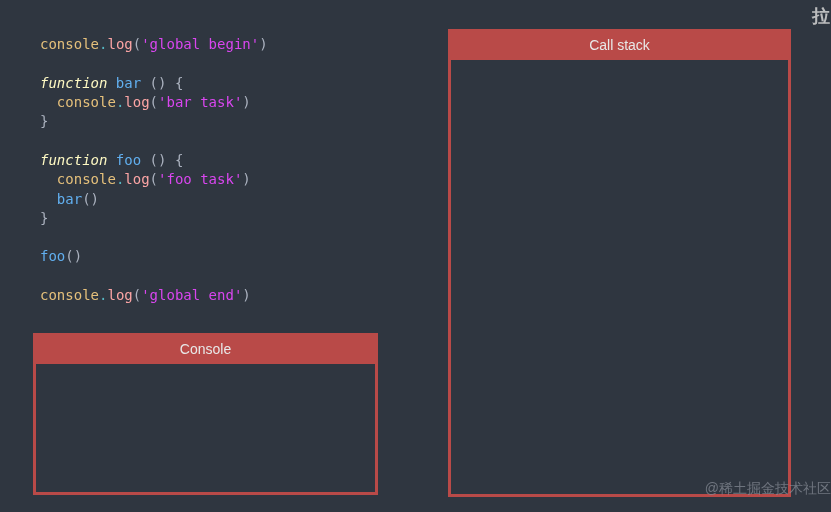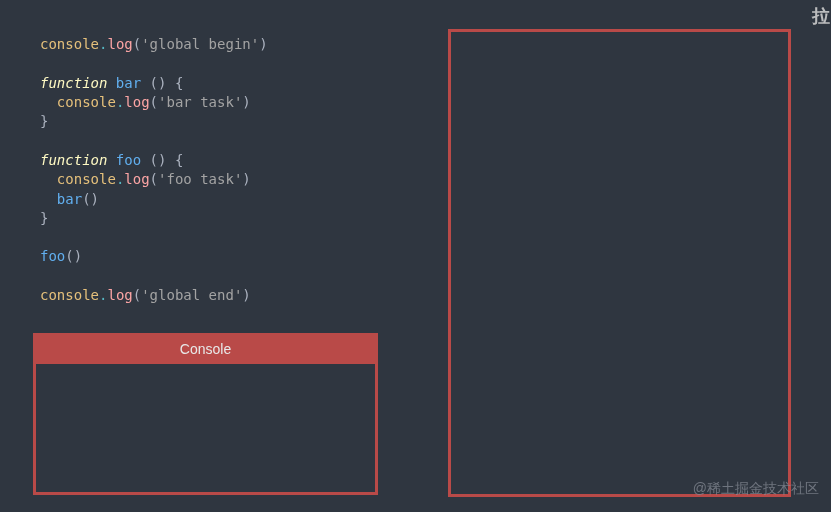--- a/index.html
+++ b/index.html
@@ -16,21 +16,21 @@
       top: 35px;
       left: 40px;
       font-size: 14px;
       line-height: 1.38;
       white-space: pre;
     }
     .tok-obj { color: #e5c07b; }
     .tok-dot { color: #56b6c2; }
     .tok-method { color: #fca5a5; }
     .tok-paren { color: #abb2bf; }
-    .tok-string { color: #a3a3a3; }
+    .tok-string { color: #d946ef; }
     .tok-keyword { color: #fef9c3; font-style: italic; }
     .tok-fn { color: #61afef; }
     .tok-brace { color: #abb2bf; }
     .tok-call { color: #61afef; }
 
     .panel {
       position: absolute;
       border: 3px solid #b94a48;
     }
     .panel-header {
@@ -67,21 +67,21 @@
       color: #ccc;
       font-family: sans-serif;
       font-size: 18px;
       font-weight: bold;
       letter-spacing: 1px;
       opacity: 0.9;
     }
     .watermark-bottom {
       position: absolute;
       bottom: 14px;
-      right: 12px;
+      right: 0;
       color: #8a8f99;
       font-family: sans-serif;
       font-size: 14px;
       opacity: 0.7;
     }
   </style>
 </head>
 <body>
 
 <div class="code-area"><span class="tok-obj">console</span><span class="tok-dot">.</span><span class="tok-method">log</span><span class="tok-paren">(</span><span class="tok-string">'global begin'</span><span class="tok-paren">)</span>
@@ -98,17 +98,18 @@
 <span class="tok-call">foo</span><span class="tok-paren">()</span>
 
 <span class="tok-obj">console</span><span class="tok-dot">.</span><span class="tok-method">log</span><span class="tok-paren">(</span><span class="tok-string">'global end'</span><span class="tok-paren">)</span></div>
 
 <div class="panel console-panel">
   <div class="panel-header">Console</div>
   <div class="panel-body"></div>
 </div>
 
 <div class="panel callstack-panel">
+  <div class="panel-header">Call stack</div>
   <div class="panel-body"></div>
 </div>
 
 <div class="watermark-top">拉</div>
 <div class="watermark-bottom">@稀土掘金技术社区</div>
 
 </body></html>

